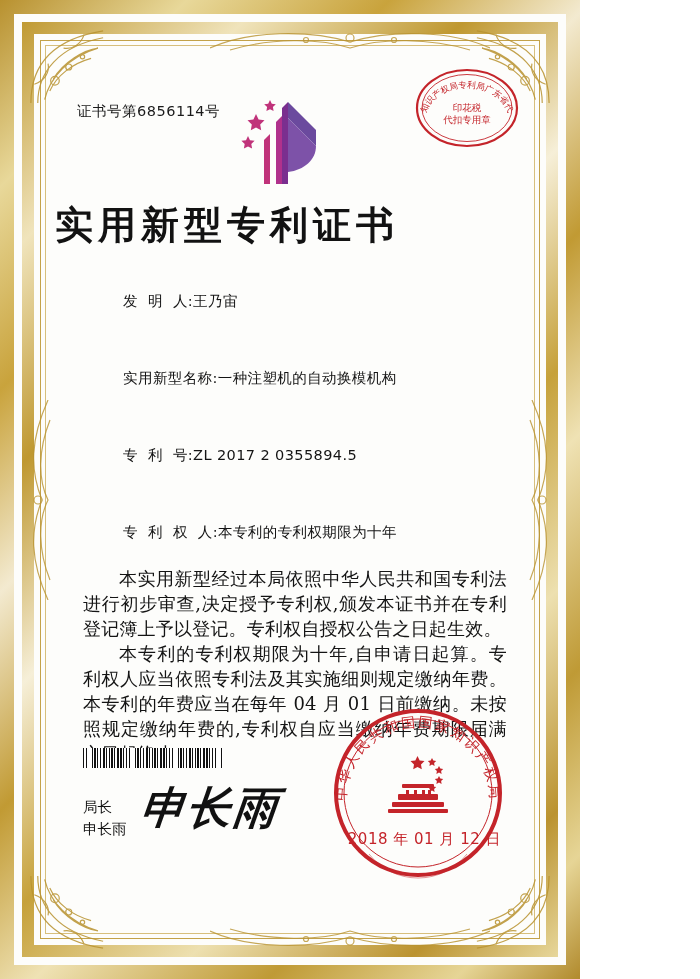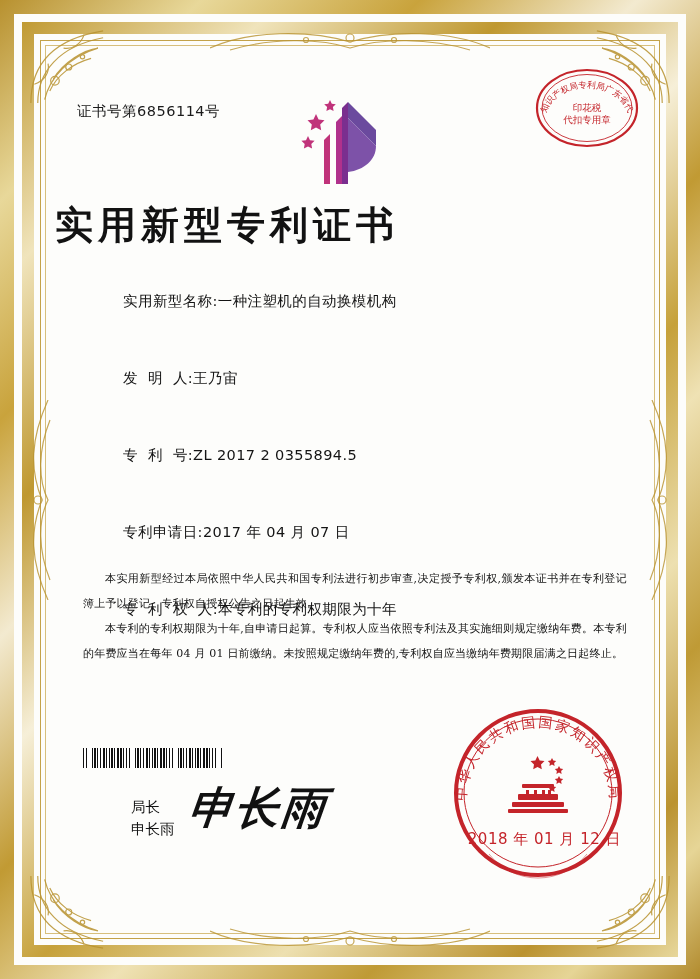--- a/index.html
+++ b/index.html
@@ -5,21 +5,21 @@
   html, body {
     margin: 0;
     padding: 0;
     background: #ffffff;
   }
   body {
     font-family: "Liberation Serif", serif;
   }
   .page {
     position: relative;
-    width: 700px;
+    width: 580px;
     height: 979px;
     overflow: hidden;
     background: #fdfdfb;
   }
 
   
   .frame-outer {
     position: absolute;
     inset: 0;
     background:
@@ -140,21 +140,21 @@
     letter-spacing: 0.4px;
     font-family: "DejaVu Sans", sans-serif;
     white-space: pre;
   }
 
   .body-text {
     position: absolute;
     left: 28px;
     right: 18px;
     top: 508px;
-    font-size: 11px;
+    font-size: 18px;
     line-height: 25px;
     color: #141414;
     text-align: justify;
     font-family: "DejaVu Serif", serif;
     letter-spacing: 0.2px;
   }
   .body-text p {
     margin: 0 0 0 0;
     text-indent: 2em;
   }
@@ -179,21 +179,20 @@
     top: 728px;
     display: flex;
     align-items: flex-start;
   }
   .sig-labels {
     font-size: 14.5px;
     line-height: 22px;
     color: #141414;
     font-family: "DejaVu Sans", sans-serif;
     padding-top: 10px;
-    margin-left: 48px;
   }
   .sig-script {
     margin-left: 14px;
     font-family: "DejaVu Serif", serif;
     font-size: 44px;
     font-style: italic;
     font-weight: bold;
     color: #111;
     letter-spacing: 2px;
     transform: skewX(-6deg);
@@ -374,30 +373,27 @@
         </text>
         <text x="54" y="45" font-size="9.5" fill="#c4242a" text-anchor="middle" font-family="DejaVu Sans, sans-serif">印花税</text>
         <text x="54" y="57" font-size="9.5" fill="#c4242a" text-anchor="middle" font-family="DejaVu Sans, sans-serif">代扣专用章</text>
       </svg>
     </div>
 
     <div class="main-title">实用新型专利证书</div>
 
     <div class="fields">
       <div class="field">
+        <span>发  明  人:</span><span>王乃宙</span>
+      </div>
+      <div class="field">
         <span>实用新型名称:</span><span>一种注塑机的自动换模机构</span>
       </div>
       <div class="field">
-        <span>发  明  人:</span><span>王乃宙</span>
-      </div>
-      <div class="field">
         <span>专  利  号:</span><span>ZL 2017 2 0355894.5</span>
-      </div>
-      <div class="field">
-        <span>专利申请日:</span><span>2017 年 04 月 07 日</span>
       </div>
       <div class="field">
         <span>专  利  权  人:</span><span>本专利的专利权期限为十年</span>
       </div>
     </div>
 
     <div class="body-text">
       <p>本实用新型经过本局依照中华人民共和国专利法进行初步审查,决定授予专利权,颁发本证书并在专利登记簿上予以登记。专利权自授权公告之日起生效。</p>
       <p>本专利的专利权期限为十年,自申请日起算。专利权人应当依照专利法及其实施细则规定缴纳年费。本专利的年费应当在每年 04 月 01 日前缴纳。未按照规定缴纳年费的,专利权自应当缴纳年费期限届满之日起终止。</p>
     </div>

